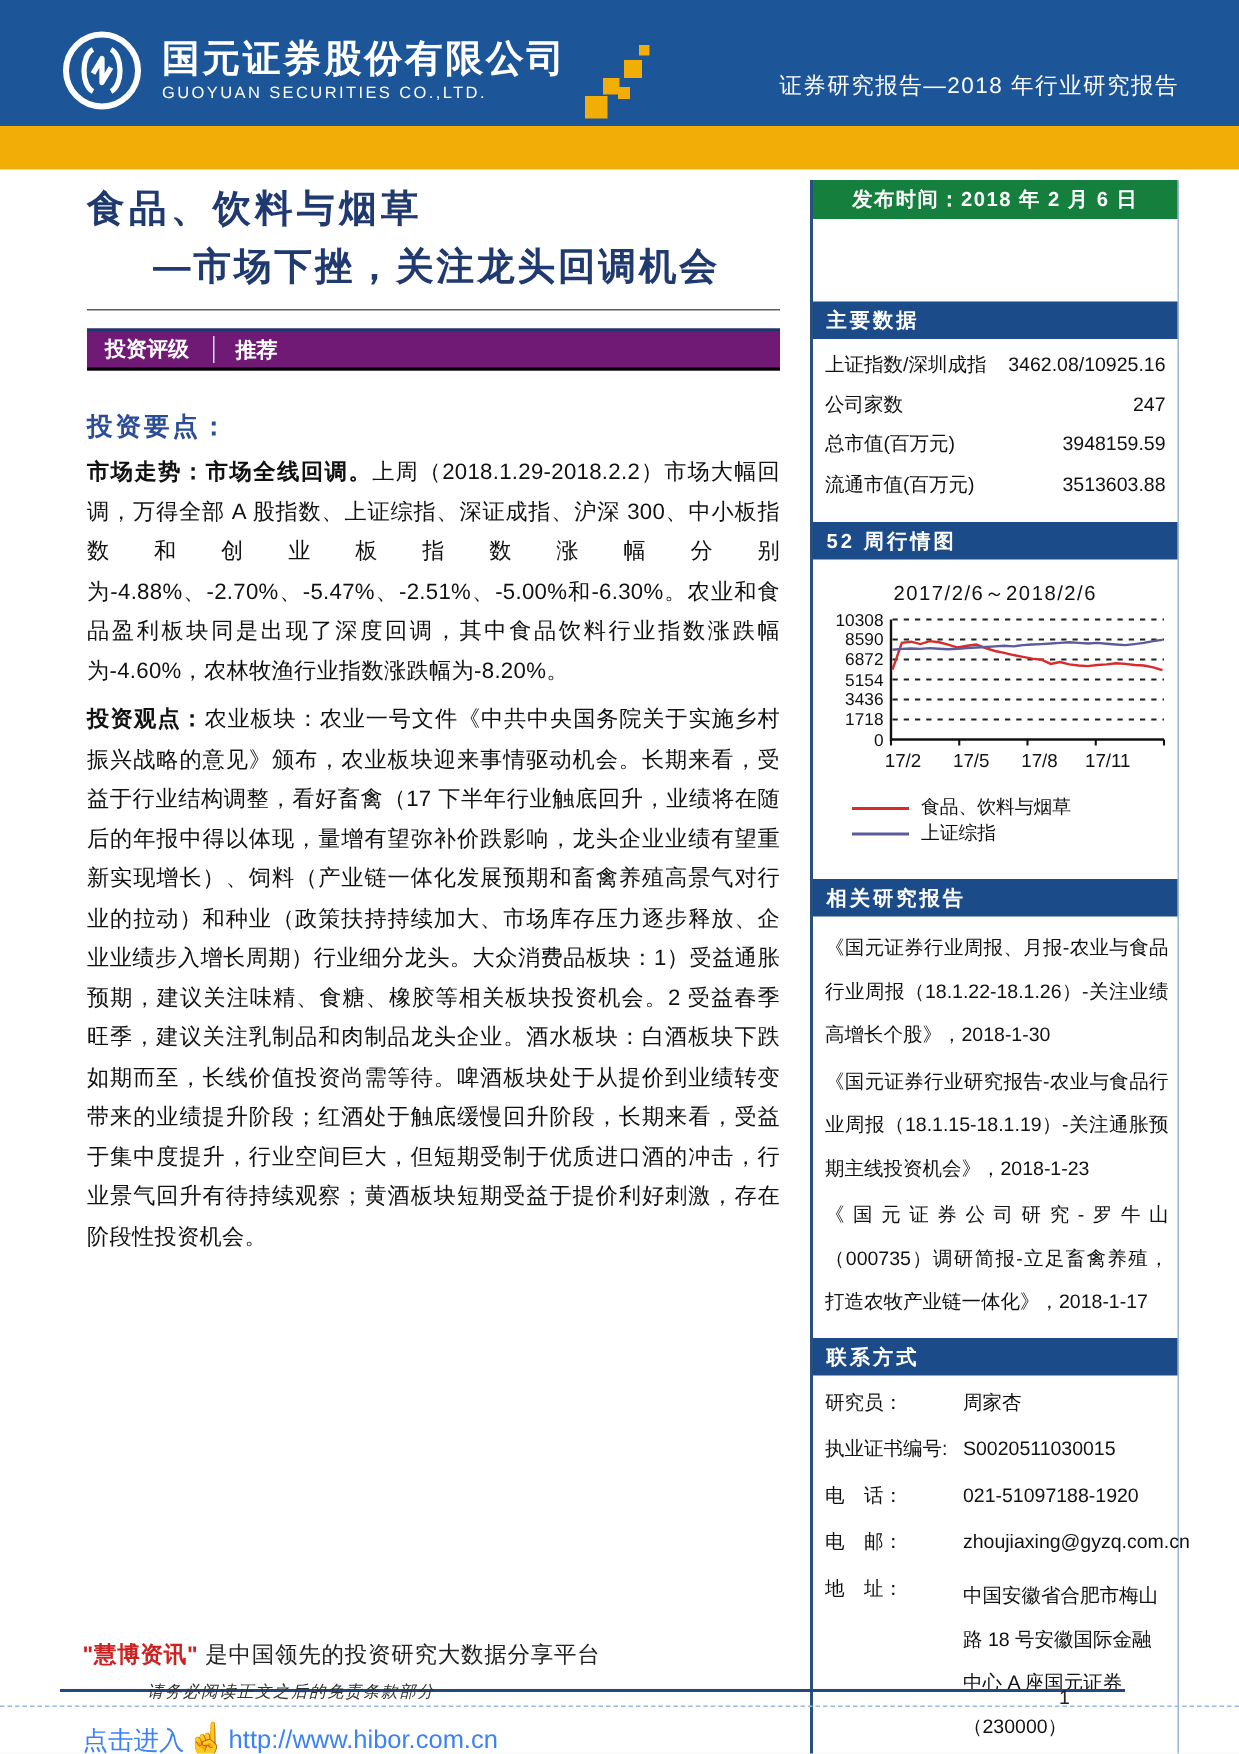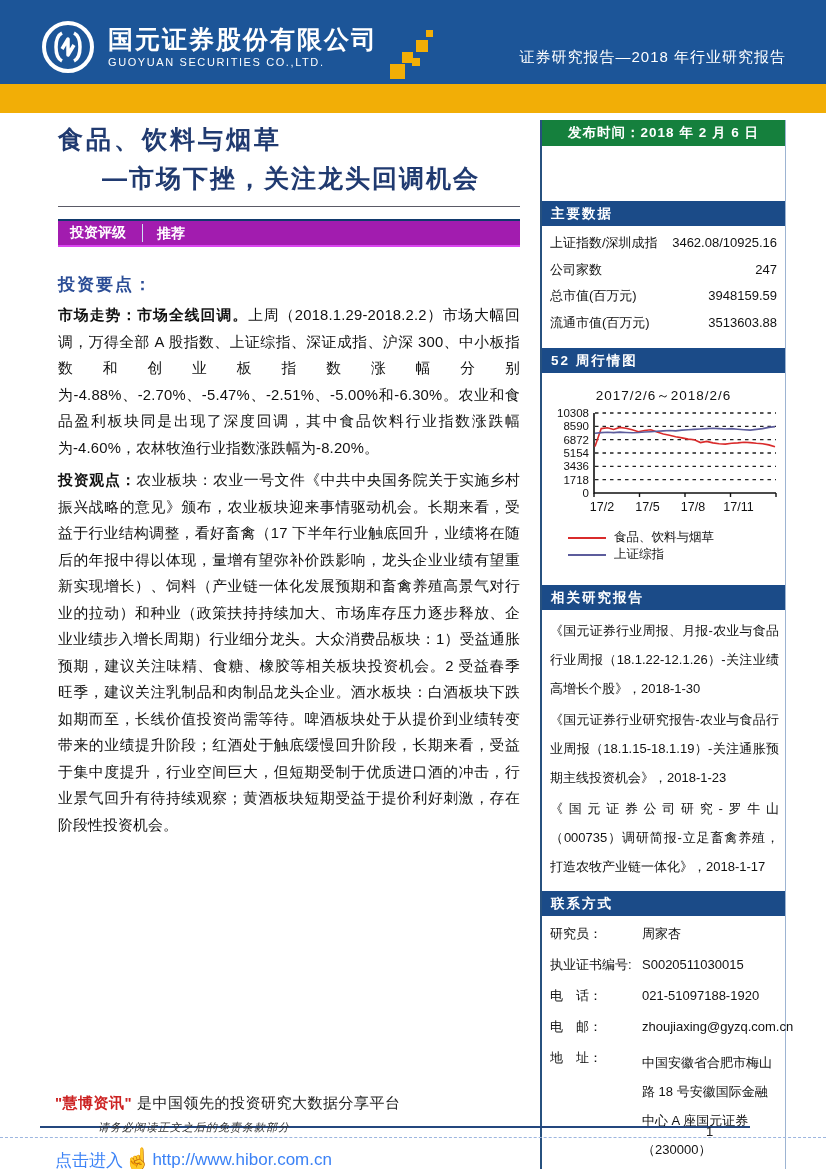--- a/index.html
+++ b/index.html
@@ -18,21 +18,21 @@
 
   
   .content { position:absolute; left:58px; top:120px; width:728px; display:flex; }
   .col-left { width:462px; }
   .col-right { width:246px; margin-left:20px; border-left:2px solid #27517f; border-right:1px solid #9db4d2; padding-bottom:14px; }
 
   
   .doc-title { color:#203a70; font-size:25px; font-weight:bold; letter-spacing:3px; line-height:34px; margin-top:2px; }
   .doc-subtitle { color:#203a70; font-size:25px; font-weight:bold; letter-spacing:2px; line-height:36px; margin-top:4px; padding-left:44px; }
   .title-rule { height:1px; background:#5a5a66; margin-top:10px; }
-  .rating-bar { margin-top:12px; height:28px; background:#a21caf; border-top:2px solid #123a6d; border-bottom:2px solid #d946ef; display:flex; align-items:center; color:#fff; font-size:14px; font-weight:bold; }
+  .rating-bar { margin-top:12px; height:28px; background:#701a75; border-top:2px solid #123a6d; border-bottom:2px solid #000000; display:flex; align-items:center; color:#fff; font-size:14px; font-weight:bold; }
   .rating-label { width:84px; padding-left:12px; }
   .rating-value { border-left:1px solid #cfe0f2; padding-left:14px; height:18px; line-height:18px; }
   .sum-heading { color:#2b4d96; font-size:17px; font-weight:bold; letter-spacing:2px; margin-top:26px; }
   .sum-p { font-size:14.8px; color:#111; line-height:26.5px; text-align:justify; margin-top:6px; letter-spacing:0.2px; }
   .sum-p b { letter-spacing:0.5px; }
 
   
   .side-bar-head { background:#1b4b88; color:#ffffff; font-size:13.5px; font-weight:bold; height:25px; line-height:25px; padding-left:9px; letter-spacing:2px; }
   .publish-bar { background:#15803d; color:#ffffff; font-size:13.5px; font-weight:bold; height:26px; line-height:26px; text-align:center; letter-spacing:1px; }
   .gap-pub { height:55px; }
@@ -176,21 +176,21 @@
           <div class="legend-row">
               <span class="legend-swatch" id="sw1" style="background: rgb(92, 92, 156);"></span>
               <span>上证综指</span>
             </div>
         </div>
       </div>
       <div class="gap-chart-bottom"></div>
 
       <div class="side-bar-head">相关研究报告</div>
       <div class="rep-list">
-        <div class="rep-item">《国元证券行业周报、月报-农业与食品行业周报（18.1.22-12.1.26）-关注业绩高增长个股》，2018-1-30</div>
+        <div class="rep-item">《国元证券行业周报、月报-农业与食品行业周报（18.1.22-18.1.26）-关注业绩高增长个股》，2018-1-30</div>
         <div class="rep-item">《国元证券行业研究报告-农业与食品行业周报（18.1.15-18.1.19）-关注通胀预期主线投资机会》，2018-1-23</div>
         <div class="rep-item">《国元证券公司研究-罗牛山（000735）调研简报-立足畜禽养殖，打造农牧产业链一体化》，2018-1-17</div>
       </div>
       <div class="gap-rep"></div>
 
       <div class="side-bar-head">联系方式</div>
       <div class="contact">
         <div class="ct-row">
             <span class="ct-label">研究员：</span>
             <span class="ct-value">周家杏</span>

